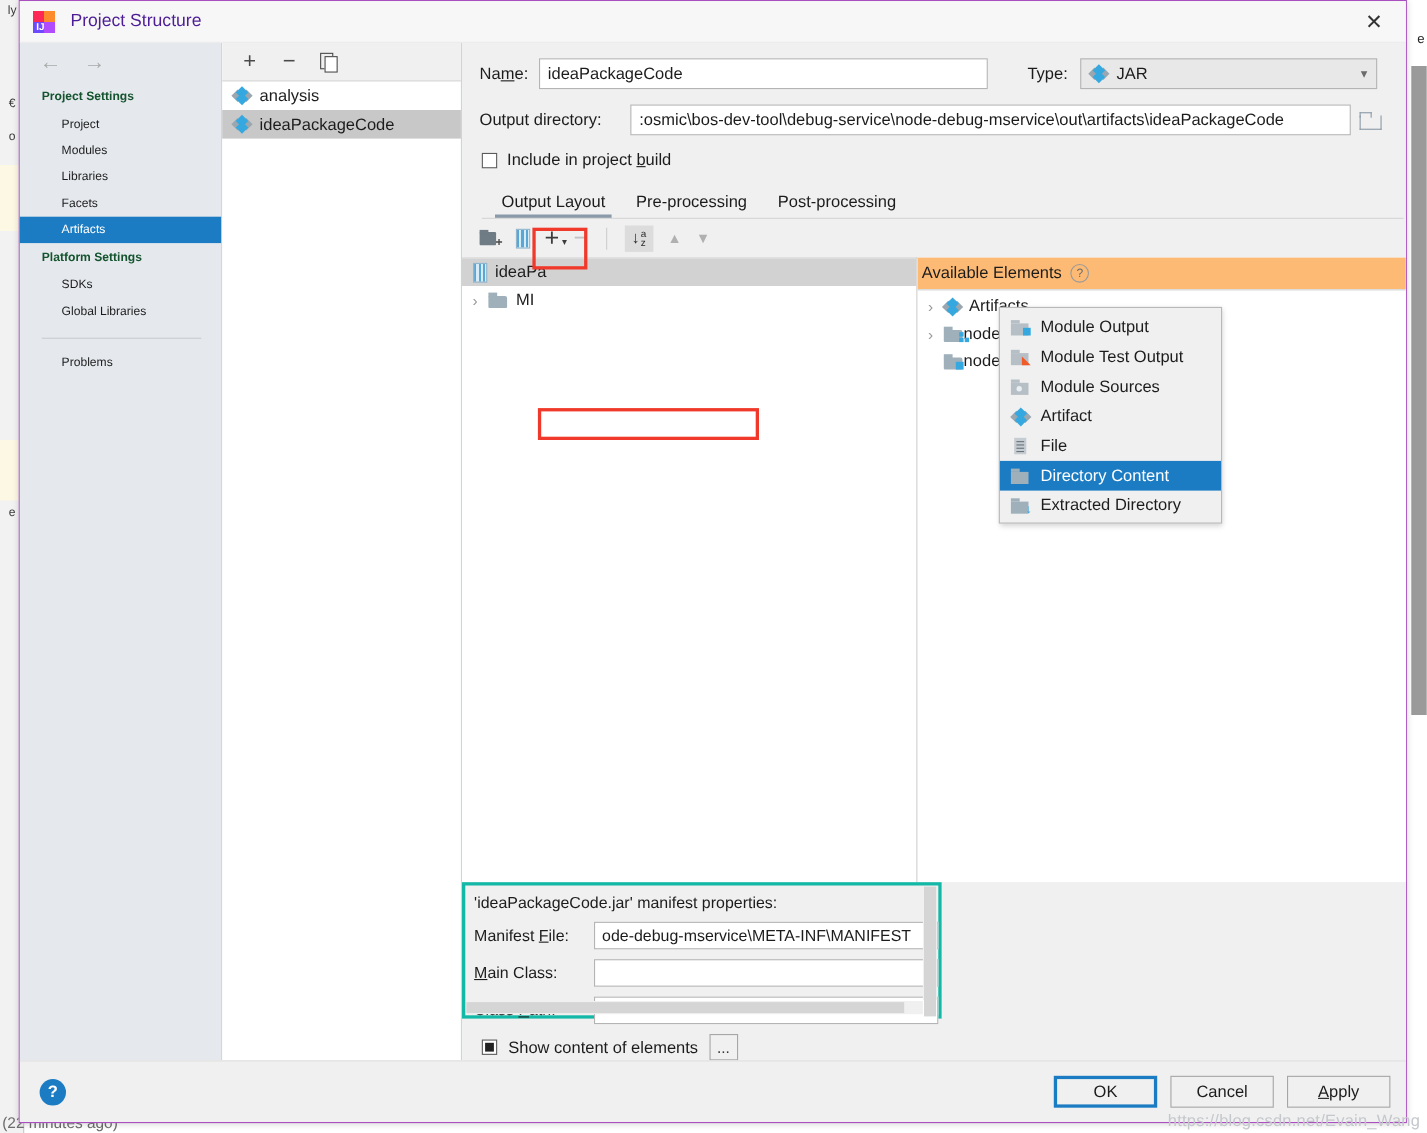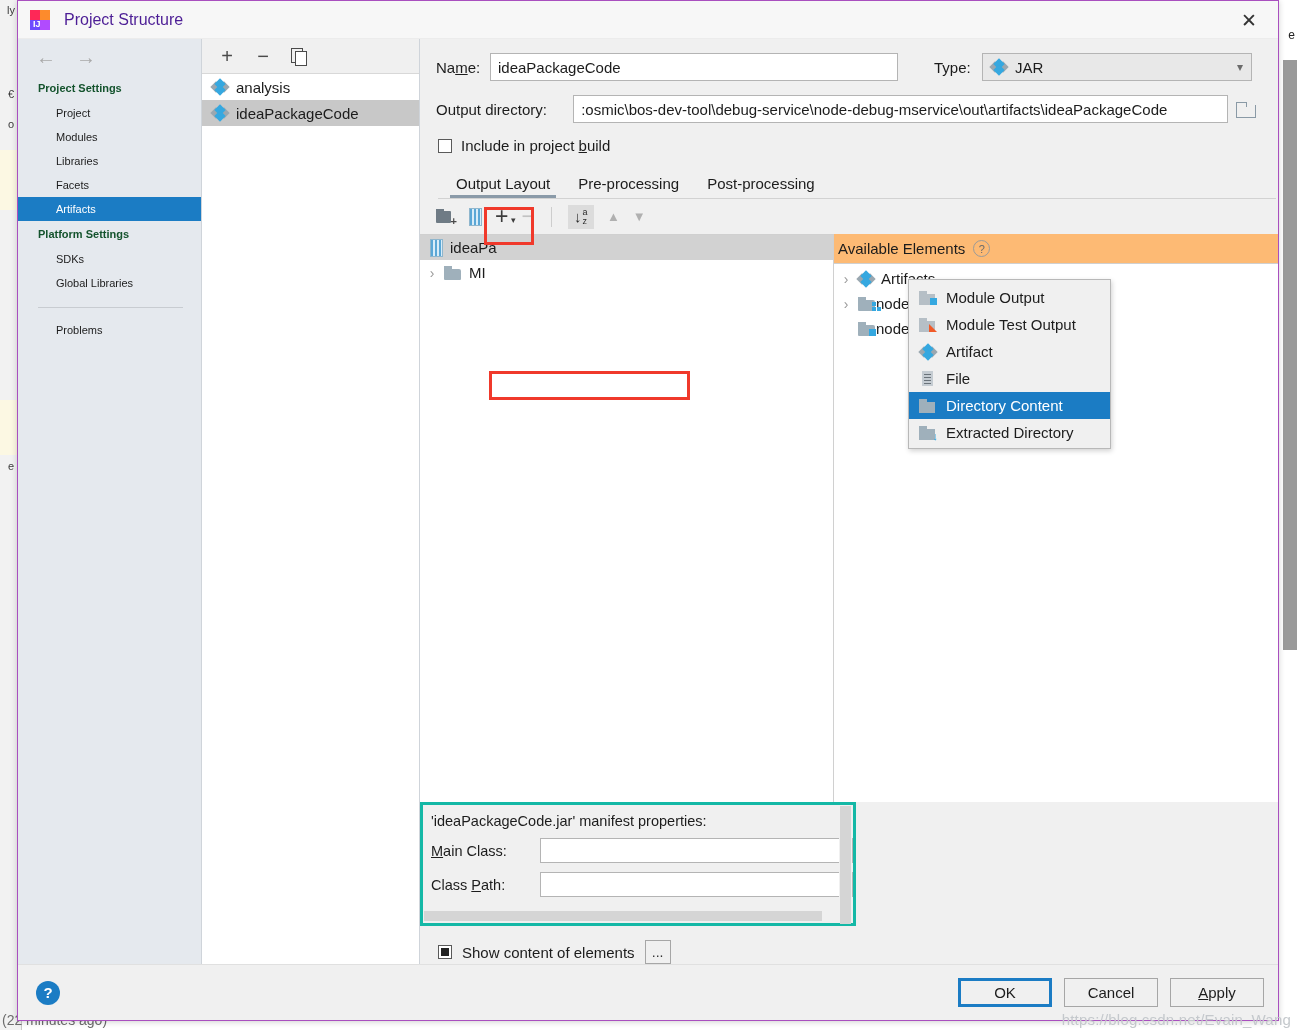--- a/index.html
+++ b/index.html
@@ -476,20 +476,24 @@
               <span>node-debug-mservice</span>
             </div>
           </div>
         </div>
       </div>
 
       <div class="bottom-wrap">
         <div class="manifest">
           <div class="manifest-title">'ideaPackageCode.jar' manifest properties:</div>
           <div class="mrow">
+            <span class="mlabel">Manifest <u>F</u>ile:</span>
+            <span class="minput">оde-debug-mservice\META-INF\MANIFEST</span>
+          </div>
+          <div class="mrow">
             <span class="mlabel"><u>M</u>ain Class:</span>
             <span class="minput"></span>
           </div>
           <div class="mrow">
             <span class="mlabel">Class <u>P</u>ath:</span>
             <span class="minput"></span>
           </div>
           <div class="vscroll">
               <div class="thumb"></div>
             </div>
@@ -514,20 +518,28 @@
             </span>
           <span>Module Output</span>
         </div>
         <div class="menu-item">
           <span class="mi-ico">
               <span class="ft"></span>
               <span class="f"></span>
               <span class="tri"></span>
             </span>
           <span>Module Test Output</span>
+        </div>
+        <div class="menu-item">
+          <span class="mi-ico plain">
+              <span class="ft"></span>
+              <span class="f"></span>
+              <span class="dot"></span>
+            </span>
+          <span>Module Sources</span>
         </div>
         <div class="menu-item">
           <span class="ico-artifact" style="margin:0 1px;">
               <i class="a"></i>
               <i class="b"></i>
               <i class="c"></i>
               <i class="d"></i>
             </span>
           <span>Artifact</span>
         </div>

